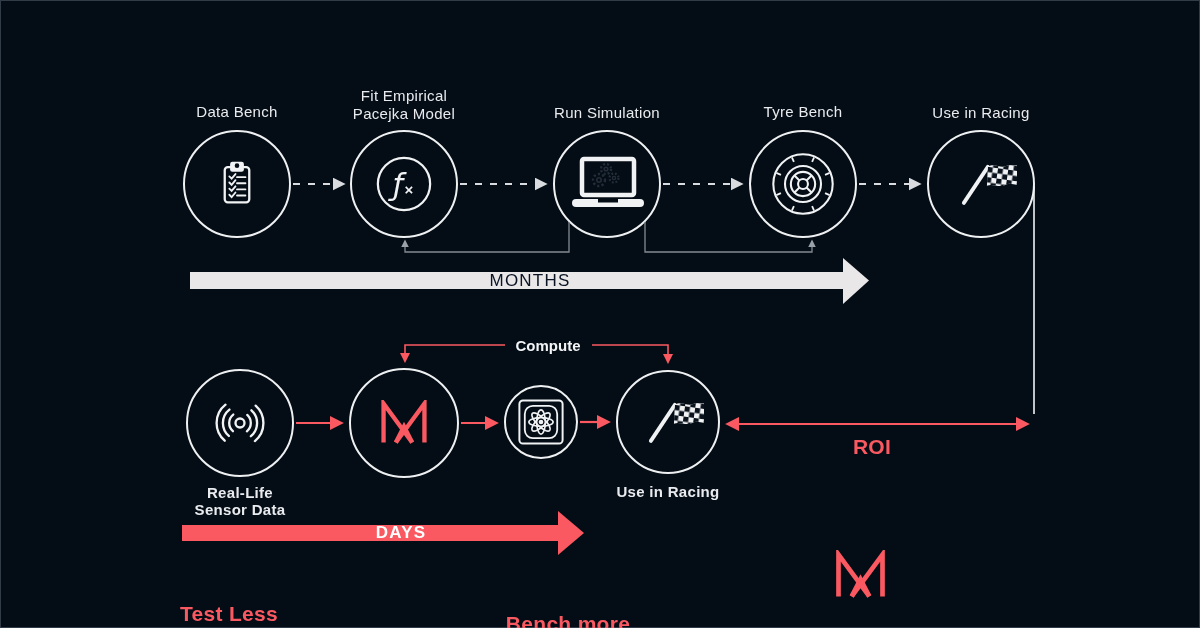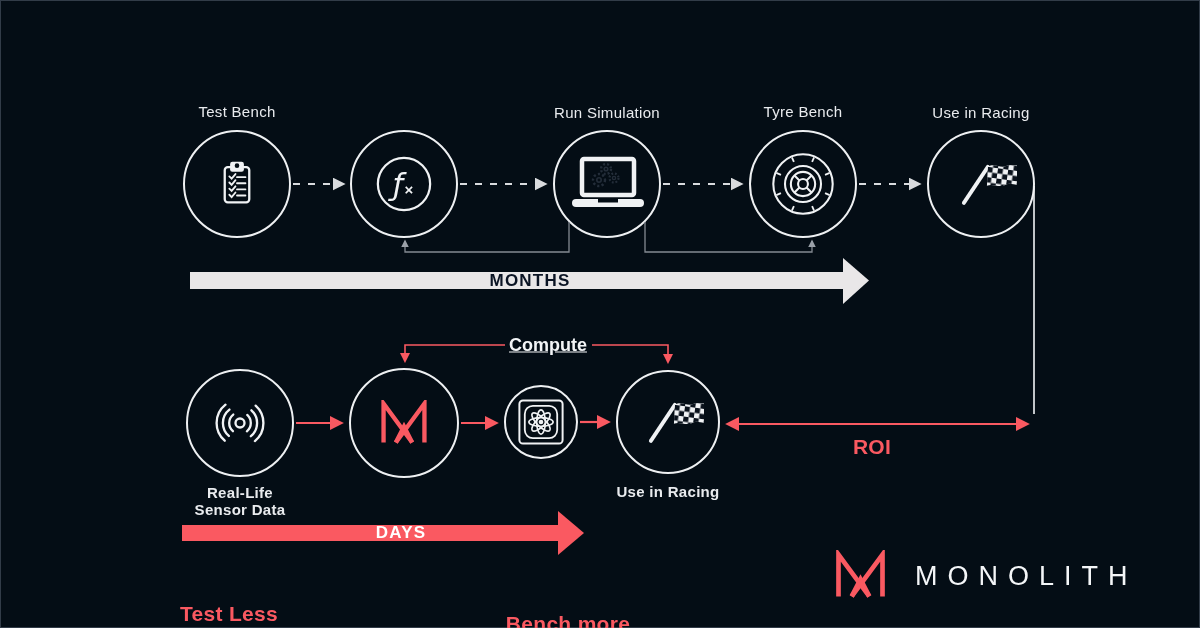--- a/index.html
+++ b/index.html
@@ -9,27 +9,27 @@
     box-shadow:inset 0 0 0 1px #323c48;
     font-family:"Liberation Sans","DejaVu Sans",sans-serif;
   }
   svg{display:block;}
   .layer{position:absolute;left:0;top:0;}
   .lbl{position:absolute;transform:translate(-50%,-50%);text-align:center;
        color:#e9ebee;font-size:15px;font-weight:500;letter-spacing:.3px;
        line-height:18px;white-space:nowrap;}
   .lbl.bold{font-weight:700;line-height:17px;text-align:center;}
   .months-text{position:absolute;transform:translate(-50%,-50%);
-       color:#0b1424;font-size:17px;font-weight:700;letter-spacing:1.2px;white-space:nowrap;}
+       color:#0b1424;font-size:17px;font-weight:400;letter-spacing:1.2px;white-space:nowrap;}
   .days-text{position:absolute;transform:translate(-50%,-50%);
        color:#ffffff;font-size:17px;font-weight:700;letter-spacing:1.2px;white-space:nowrap;margin-left:13px;}
   .accent-big{position:absolute;transform:translate(-50%,-50%);
        color:#fa5961;font-size:21px;font-weight:700;letter-spacing:.3px;white-space:nowrap;margin-top:44px;}
   .compute{position:absolute;transform:translate(-50%,-50%);
-       color:#f2f4f6;font-size:18px;font-weight:700;white-space:nowrap;text-decoration:underline;}
+       color:#f2f4f6;font-size:15px;font-weight:700;white-space:nowrap;}
   .fx-glyph{position:absolute;transform:translate(-50%,-50%);display:flex;align-items:center;
        color:#f0f2f4;white-space:nowrap;}
   .fx-glyph .f{font-family:"DejaVu Sans",sans-serif;font-style:italic;font-size:30px;line-height:30px;}
   .fx-glyph .x{font-size:15px;font-weight:700;transform:translateY(4px);margin-left:1px;}
   .brand-text{position:absolute;color:#f4f6f8;font-size:27px;font-weight:500;
        letter-spacing:.37em;white-space:nowrap;}
 </style>
 </head>
 <body>
 
@@ -228,21 +228,25 @@
   <svg class="layer" style="left:632px;top:386px;color:#f0f2f4" width="72" height="72">
       <use href="#sym-flag"></use>
     </svg>
 
   <div class="fx-glyph" style="left:403px;top:185px">
     <span class="f">ƒ</span>
       <span class="x">×</span>
   </div>
 
   <div class="lbl" style="left:237px;top:112px">
-    <div>Test Bench</div>
+    <div>Data Bench</div>
+  </div>
+  <div class="lbl" style="left:404px;top:105px">
+    <div>Fit Empirical</div>
+    <div>Pacejka Model</div>
   </div>
   <div class="lbl" style="left:607px;top:113px">
     <div>Run Simulation</div>
   </div>
   <div class="lbl" style="left:803px;top:112px">
     <div>Tyre Bench</div>
   </div>
   <div class="lbl" style="left:981px;top:113px">
     <div>Use in Racing</div>
   </div>
@@ -260,15 +264,14 @@
     <div>Use in Racing</div>
   </div>
 
   <div class="days-text" style="left:388px;top:533px">DAYS</div>
   <div class="accent-big" style="left:229px;top:570px">Test Less</div>
   <div class="accent-big" style="left:568px;top:580px">Bench more</div>
 
   <svg class="layer" style="left:833px;top:550px;color:#fa5961" width="55" height="51">
       <use href="#sym-monolith"></use>
     </svg>
-  <div class="brand-text" style="left:915px;top:561px">MONOLITH</div>
 
 </div>
 
 </body></html>

